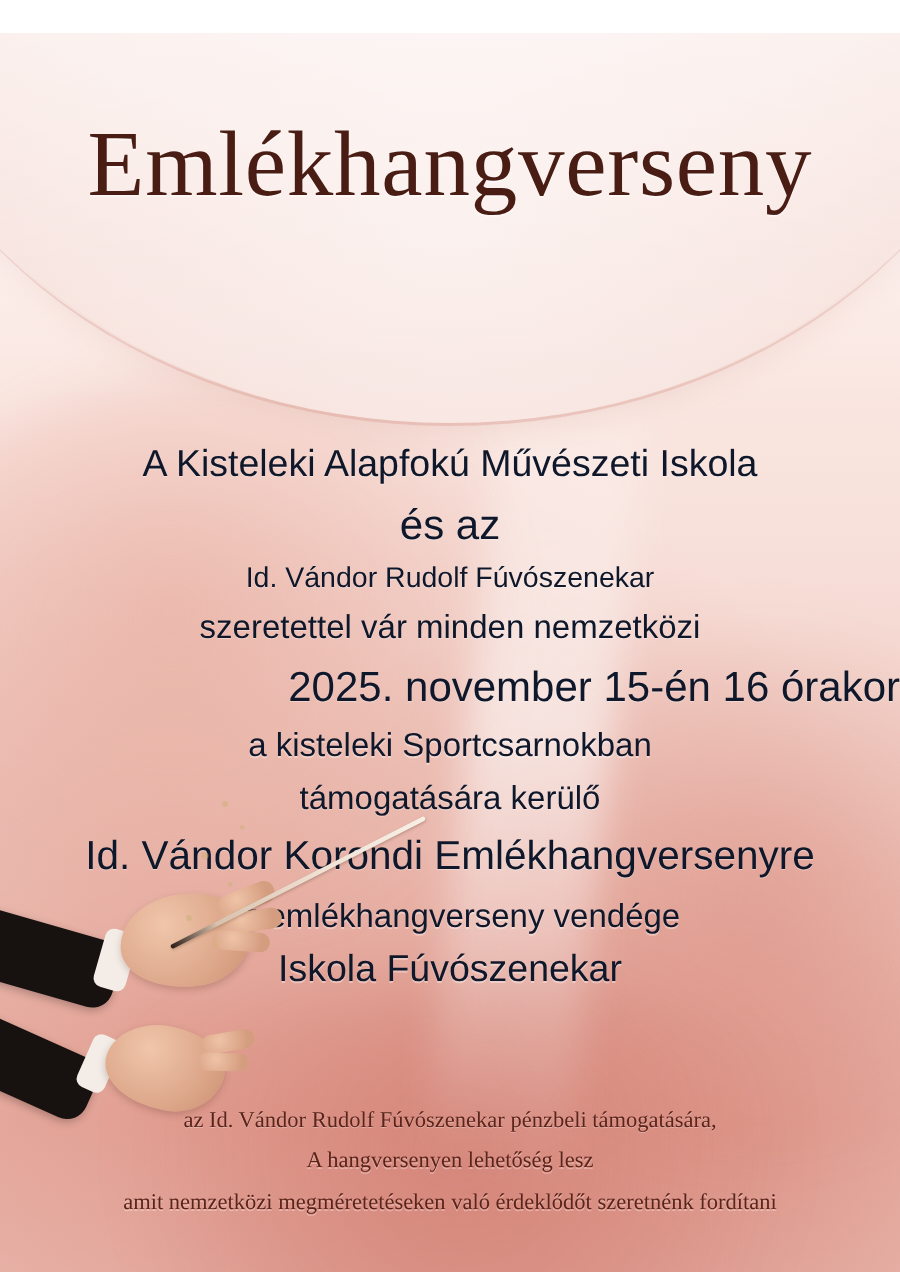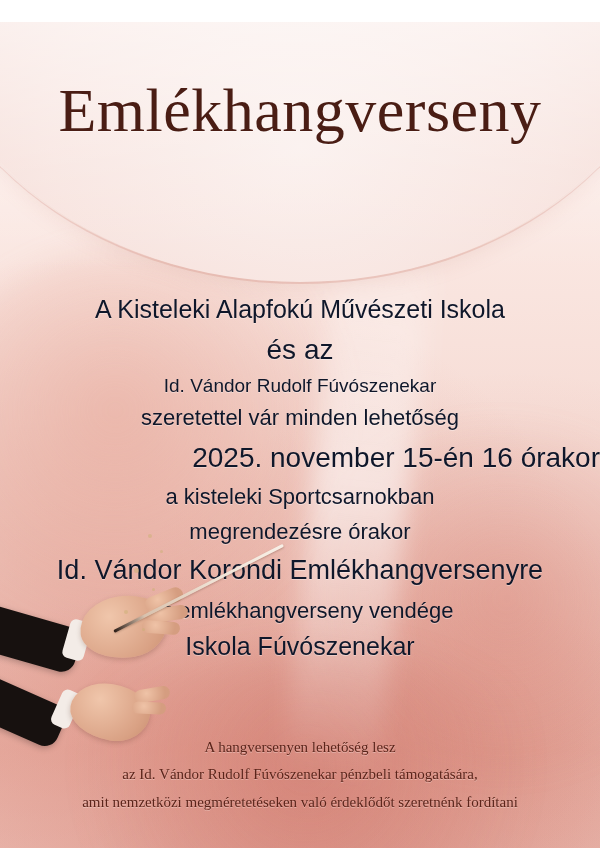--- a/index.html
+++ b/index.html
@@ -247,24 +247,24 @@
   <div class="header-dome"></div>
   <div class="header-dome-edge"></div>
   <div class="header-wash"></div>
 
   <div class="title">Emlékhangverseny</div>
 
   <div class="body-block">
     <span class="line l-org">A Kisteleki Alapfokú Művészeti Iskola</span>
     <span class="line l-small">és az</span>
     <span class="line l-band">Id. Vándor Rudolf Fúvószenekar</span>
-    <span class="line l-invite">szeretettel vár minden lehetőség</span>
+    <span class="line l-invite">szeretettel vár minden nemzetközi</span>
     <span class="line l-date">2025. november 15-én 16 órakor</span>
     <span class="line l-place">a kisteleki Sportcsarnokban</span>
-    <span class="line l-held">megrendezésre órakor</span>
+    <span class="line l-held">támogatására kerülő</span>
     <span class="line l-event">Id. Vándor Korondi Emlékhangversenyre</span>
     <span class="line l-guest-lb">Az emlékhangverseny vendége</span>
     <span class="line l-guest">Iskola Fúvószenekar</span>
   </div>
 
   <div class="conductor">
     <div class="sleeve sleeve-a"></div>
     <div class="sleeve sleeve-b"></div>
     <div class="cuff cuff-a"></div>
     <div class="cuff cuff-b"></div>
@@ -279,18 +279,18 @@
   </div>
 
   <div class="speck" style="left:148px; top:512px; width:4px; height:4px;"></div>
   <div class="speck" style="left:160px; top:528px; width:3px; height:3px;"></div>
   <div class="speck" style="left:134px; top:546px; width:5px; height:5px;"></div>
   <div class="speck" style="left:152px; top:566px; width:3px; height:3px;"></div>
   <div class="speck" style="left:124px; top:588px; width:4px; height:4px;"></div>
   <div class="speck" style="left:142px; top:606px; width:3px; height:3px;"></div>
 
   <div class="footer-block">
+    <span class="f-line">az Id. Vándor Rudolf Fúvószenekar pénzbeli támogatására,</span>
     <span class="f-line">A hangversenyen lehetőség lesz</span>
-    <span class="f-line">az Id. Vándor Rudolf Fúvószenekar pénzbeli támogatására,</span>
     <span class="f-line">amit nemzetközi megméretetéseken való érdeklődőt szeretnénk fordítani</span>
   </div>
 
 </div>
 
 </body></html>

